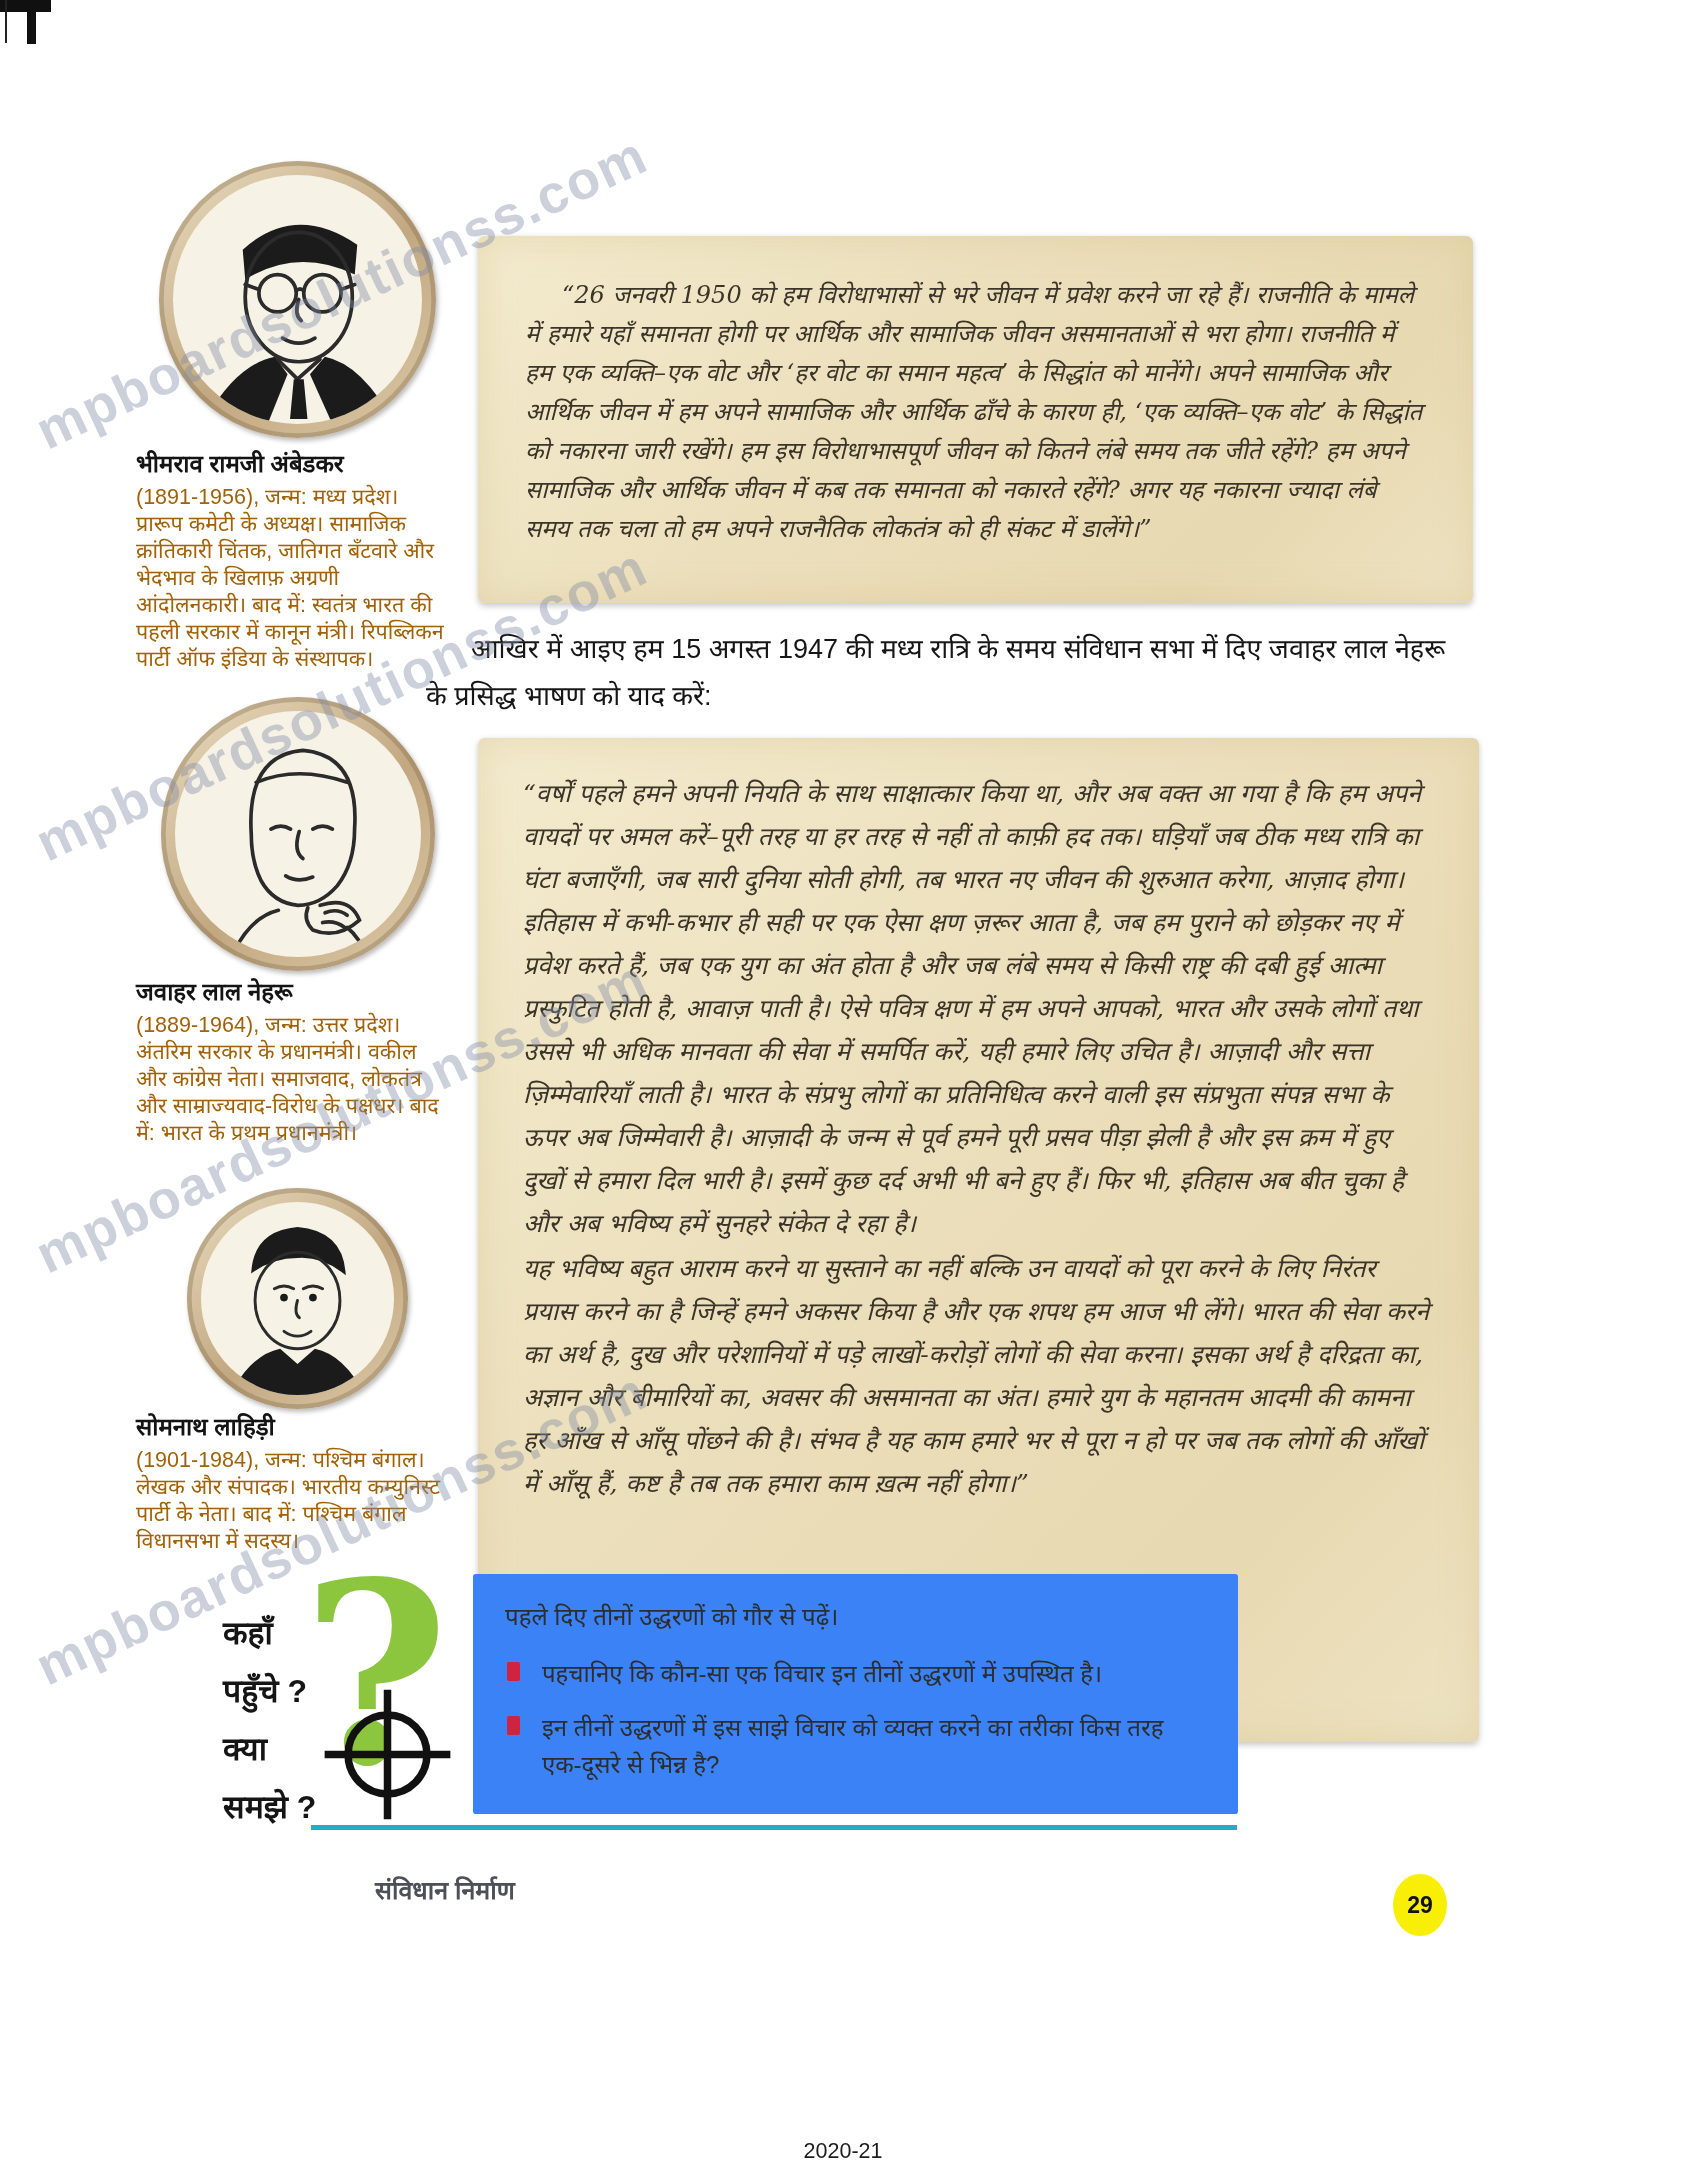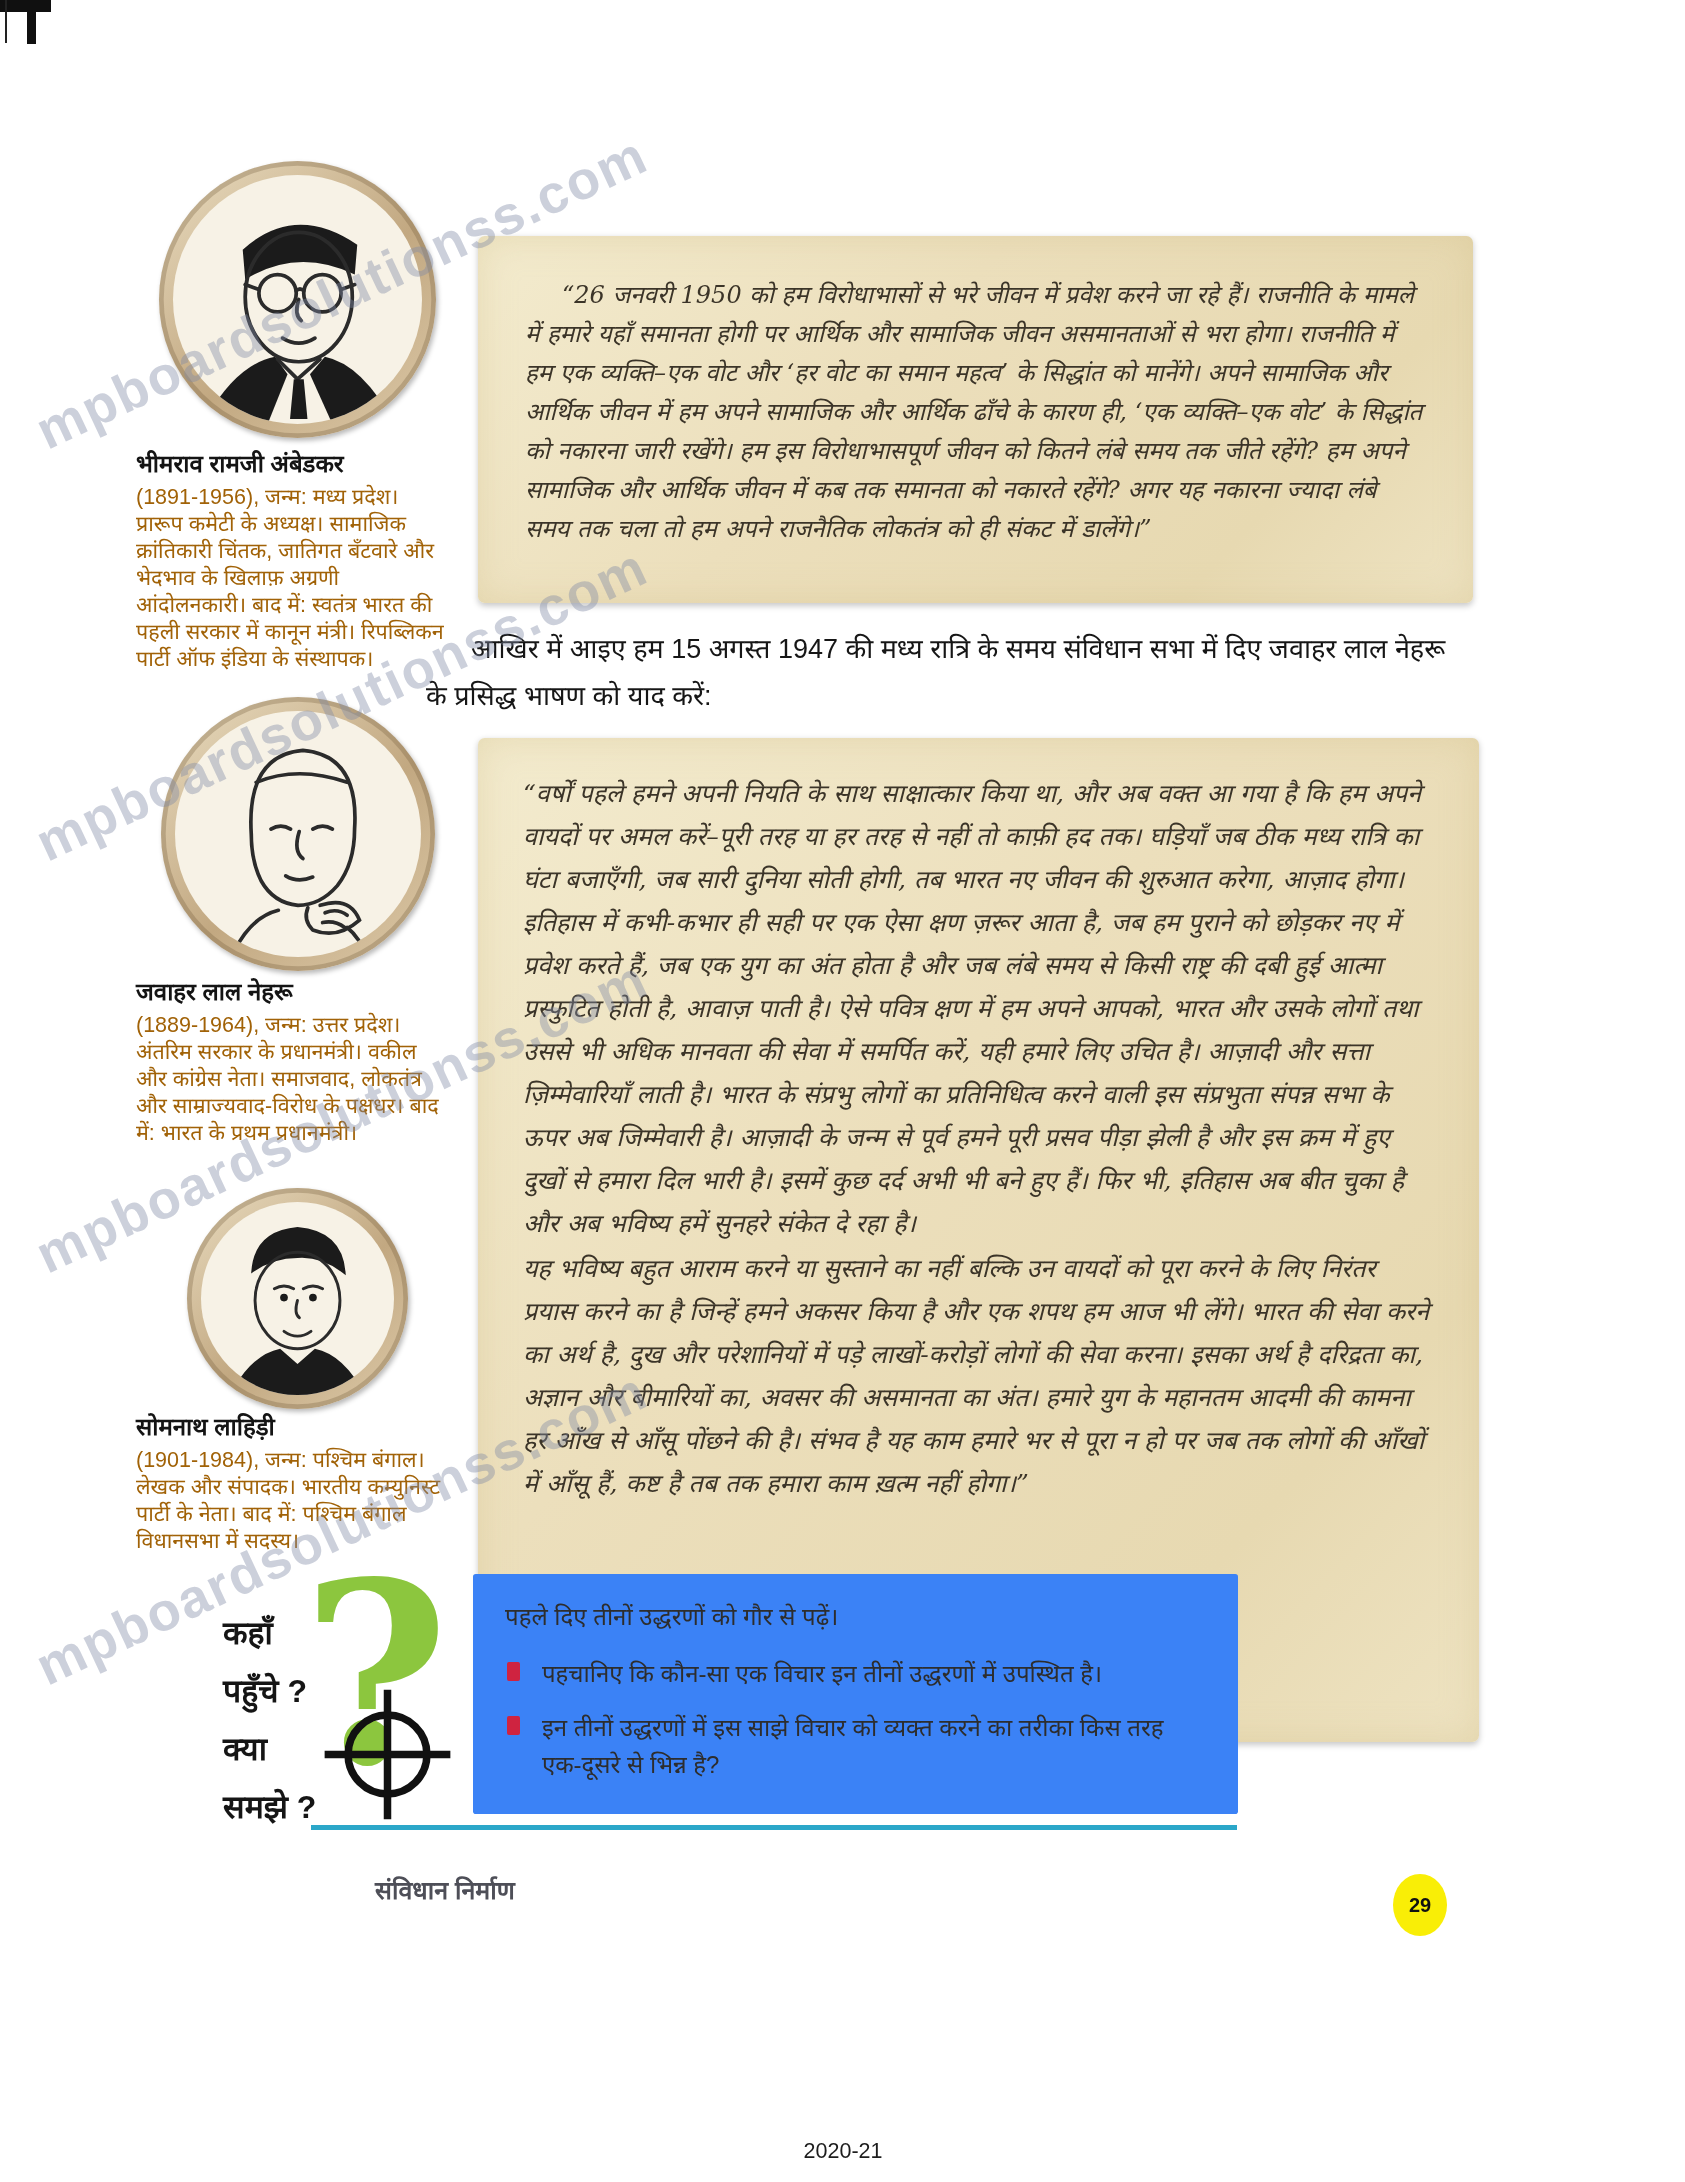--- a/index.html
+++ b/index.html
@@ -77,21 +77,21 @@
   }
   .crosshair{position:absolute;left:319px;top:1686px;z-index:3;}
 
   .teal-rule{position:absolute;left:311px;top:1825px;width:926px;height:4.7px;}
 
   
   .footer-chapter{position:absolute;left:375px;top:1872px;font-size:25px;font-weight:600;color:#4e4f58;}
   .page-number-badge{
     position:absolute;left:1393px;top:1874px;width:54px;height:62px;border-radius:50%;
     display:flex;align-items:center;justify-content:center;
-    font-size:20px;font-weight:700;color:#111;
+    font-size:23px;font-weight:700;color:#111;
   }
   .year-mark{position:absolute;left:0;right:0;top:2139px;text-align:center;font-size:21.5px;color:#1d1d1d;}
 
   .sketch{stroke:#2b2b2b;stroke-width:3;fill:none;stroke-linecap:round;}
   .sketch-fill{fill:#1b1b1b;stroke:none;}
 </style>
 </head>
 <body>
 
 <div class="page">

